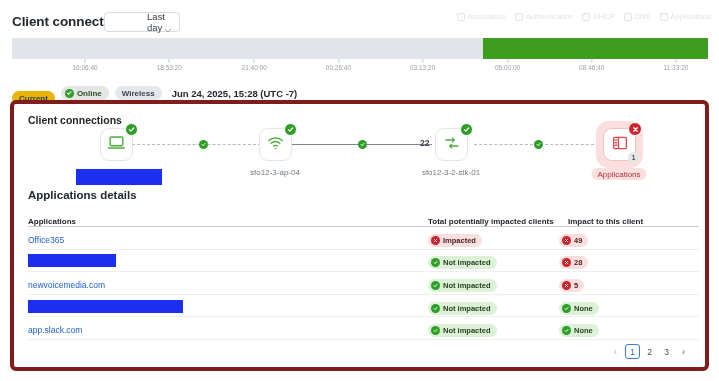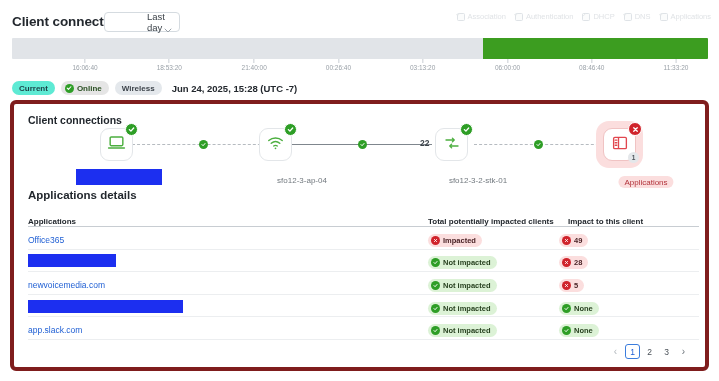--- a/index.html
+++ b/index.html
@@ -67,21 +67,21 @@
   
   .status-row {
     position: absolute; left: 12px; top: 81px;
     display: flex; align-items: center; gap: 6px;
   }
   .chip {
     height: 14px; border-radius: 7px;
     display: flex; align-items: center; gap: 3px;
     padding: 0 7px; font-size: 8px; font-weight: bold;
   }
-  .chip-current { background: #5eead4; color: #1c3f46; }
+  .chip-current { background: #eab308; color: #1c3f46; margin-top: 10px; }
   .chip-online  { background: #e5e5e5; color: #2a4f22; padding-left: 4px; }
   .chip-wireless{ background: #e4e8ec; color: #3c434a; }
   .ts-text { font-size: 9.5px; font-weight: bold; color: #23282e; margin-left: 4px; }
 
   
   .card {
     position: absolute; left: 10px; top: 100px;
     width: 699px; height: 271px;
     background: #fff; border: 4px solid #7f1d1d; border-radius: 6px;
   }
@@ -135,23 +135,23 @@
     position: absolute; top: 12px;
     width: 9px; height: 9px; border-radius: 50%;
     background: #2e9e26; z-index: 2;
     display: flex; align-items: center; justify-content: center;
   }
   .link-label {
     position: absolute; top: 10px;
     font-size: 8.5px; font-weight: bold; color: #3c434a; z-index: 5;
   }
   .node-caption {
-    position: absolute; top: 48px;
+    position: absolute; top: 40px;
     transform: translateX(-50%);
-    font-size: 8px; color: #72797f; white-space: nowrap; margin-left: 27px;
+    font-size: 8px; color: #72797f; white-space: nowrap;
   }
   .node-caption.app-cap {
     background: #fbdede; color: #b2333b;
     padding: 1.5px 6px; border-radius: 7px;
     font-size: 8px;
   }
   .redaction { position: absolute; background: #1c2ff0; }
 
   
   .apps-title {

